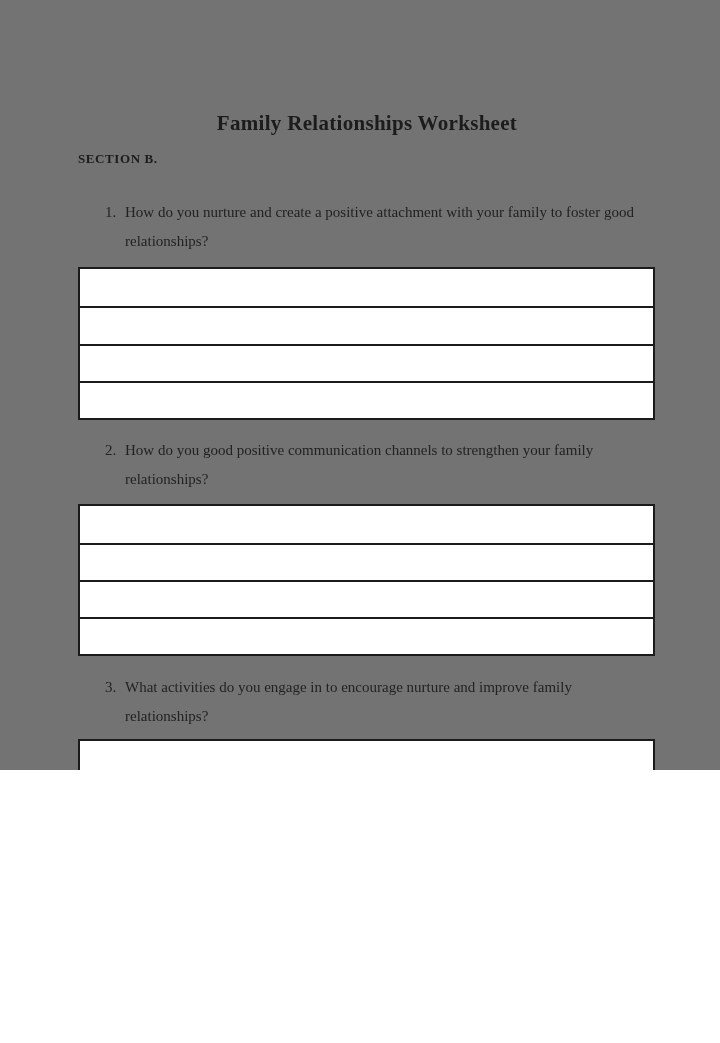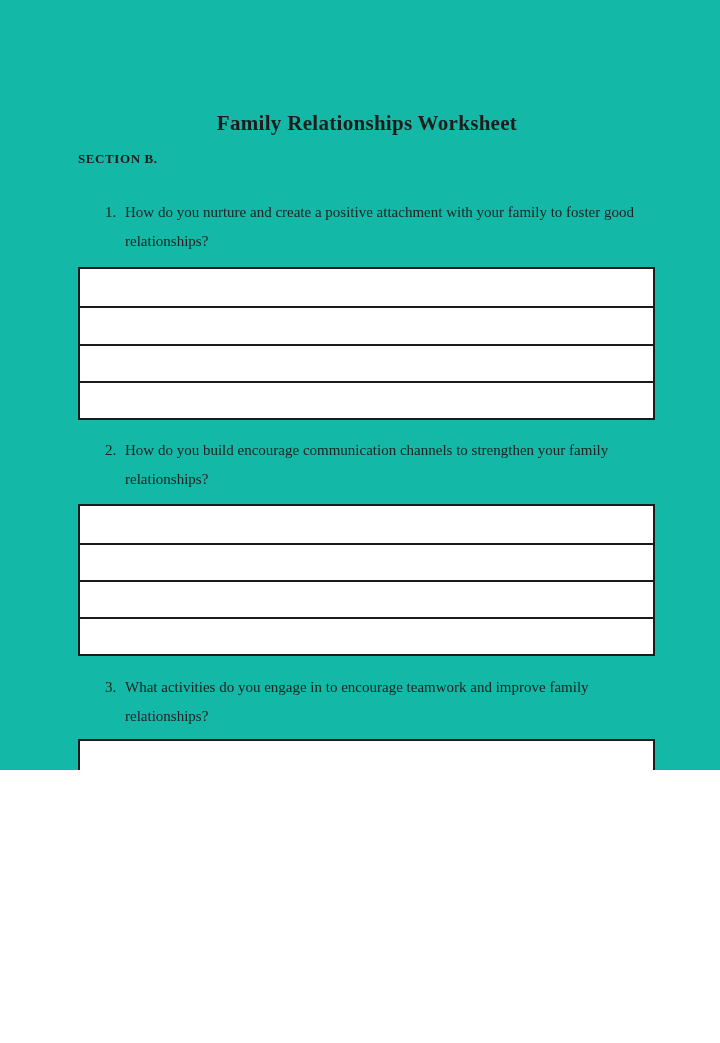--- a/index.html
+++ b/index.html
@@ -4,21 +4,21 @@
 <style>
   html, body {
     margin: 0;
     padding: 0;
     background: #ffffff;
   }
   .page {
     position: relative;
     width: 720px;
     height: 770px;
-    background: #14b8a6;
+    background: #737373;
     font-family: "Liberation Serif", serif;
     color: #1f1f1f;
     overflow: hidden;
   }
   .doc-title {
     position: absolute;
     top: 97px;
     left: 0;
     width: 734px;
     text-align: center;
@@ -97,32 +97,32 @@
   </div>
   <div class="answer-box answer-box-1">
     <div class="answer-row"></div>
     <div class="answer-row"></div>
     <div class="answer-row"></div>
     <div class="answer-row"></div>
   </div>
 
   <div class="question question-2">
     <span class="q-num">2.</span>
-    <span class="q-text">How do you build encourage communication channels to strengthen your family relationships?</span>
+    <span class="q-text">How do you good positive communication channels to strengthen your family relationships?</span>
   </div>
   <div class="answer-box answer-box-2">
     <div class="answer-row"></div>
     <div class="answer-row"></div>
     <div class="answer-row"></div>
     <div class="answer-row"></div>
   </div>
 
   <div class="question question-3">
     <span class="q-num">3.</span>
-    <span class="q-text">What activities do you engage in to encourage teamwork and improve family relationships?</span>
+    <span class="q-text">What activities do you engage in to encourage nurture and improve family relationships?</span>
   </div>
   <div class="answer-box answer-box-3">
     <div class="answer-row"></div>
     <div class="answer-row"></div>
     <div class="answer-row"></div>
     <div class="answer-row"></div>
   </div>
 
 
 </div>

